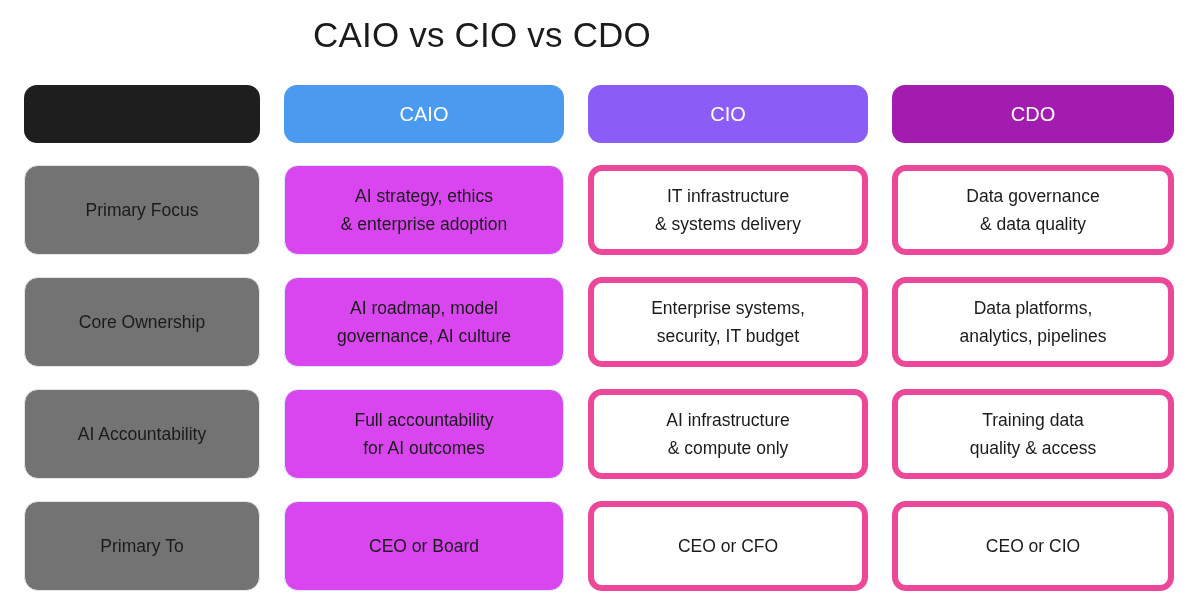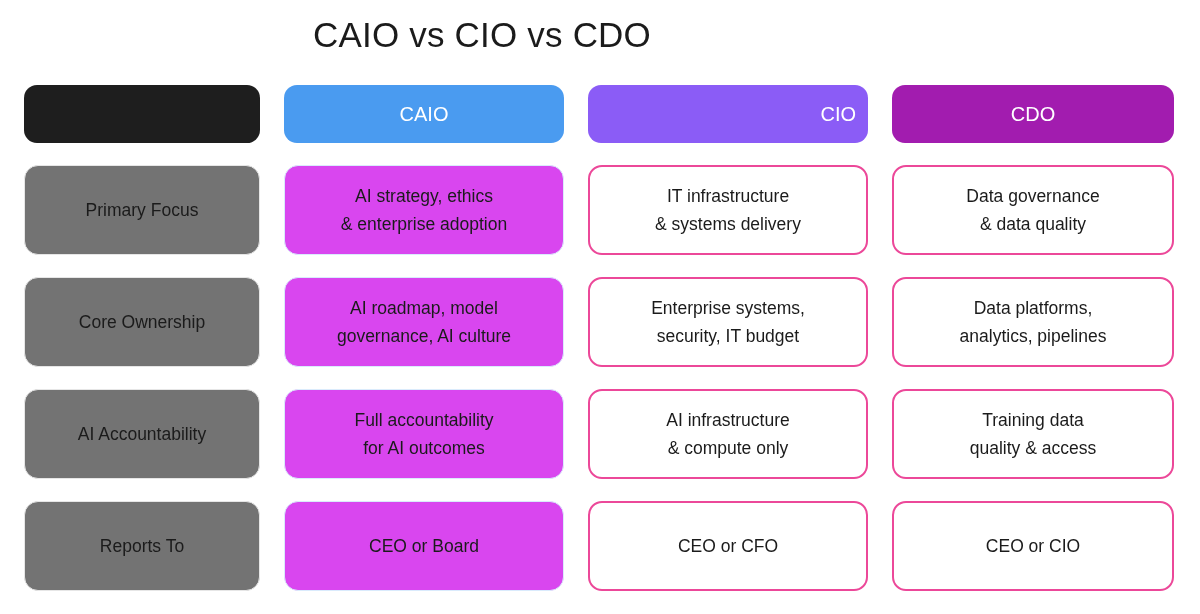--- a/index.html
+++ b/index.html
@@ -65,39 +65,39 @@
 
   
   .row-header .cell {
     height: 58px;
     border-radius: 13px;
     font-size: 20px;
     color: #ffffff;
   }
   .hdr-blank   { background: #1e1e1e; }
   .hdr-caio    { background: #4a9bf0; }
-  .hdr-cio     { background: #8b5cf6; justify-content: flex-end; }
+  .hdr-cio     { background: #8b5cf6; }
   .hdr-cdo     { background: #a21caf; }
 
   
   .row-data .cell {
     height: 90px;
   }
   .cell-label {
     background: #737373;
     border: 1px solid #e6e6e6;
     text-align: right;
   }
   .cell-accent {
     background: #d946ef;
     border: 1px solid #daebfc;
   }
   .cell-plain {
     background: #ffffff;
-    border: 2px solid #ec4899;
+    border: 6px solid #ec4899;
   }
 
   .cell-text {
     display: block;
     white-space: pre-line;
   }
 </style>
 </head>
 <body>
 
@@ -171,21 +171,21 @@
 &amp; compute only</span>
       </div>
       <div class="cell cell-plain">
         <span class="cell-text">Training data
 quality &amp; access</span>
       </div>
     </div>
 
     <div class="row row-data">
       <div class="cell cell-label">
-        <span class="cell-text">Reports To</span>
+        <span class="cell-text">Primary To</span>
       </div>
       <div class="cell cell-accent">
         <span class="cell-text">CEO or Board</span>
       </div>
       <div class="cell cell-plain">
         <span class="cell-text">CEO or CFO</span>
       </div>
       <div class="cell cell-plain">
         <span class="cell-text">CEO or CIO</span>
       </div>

